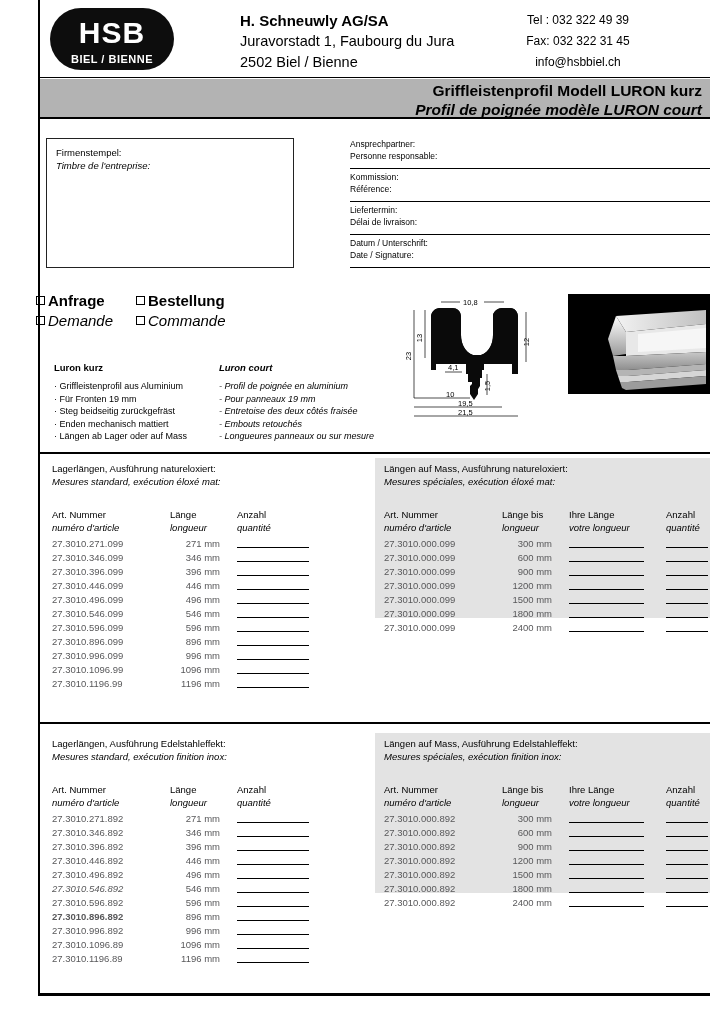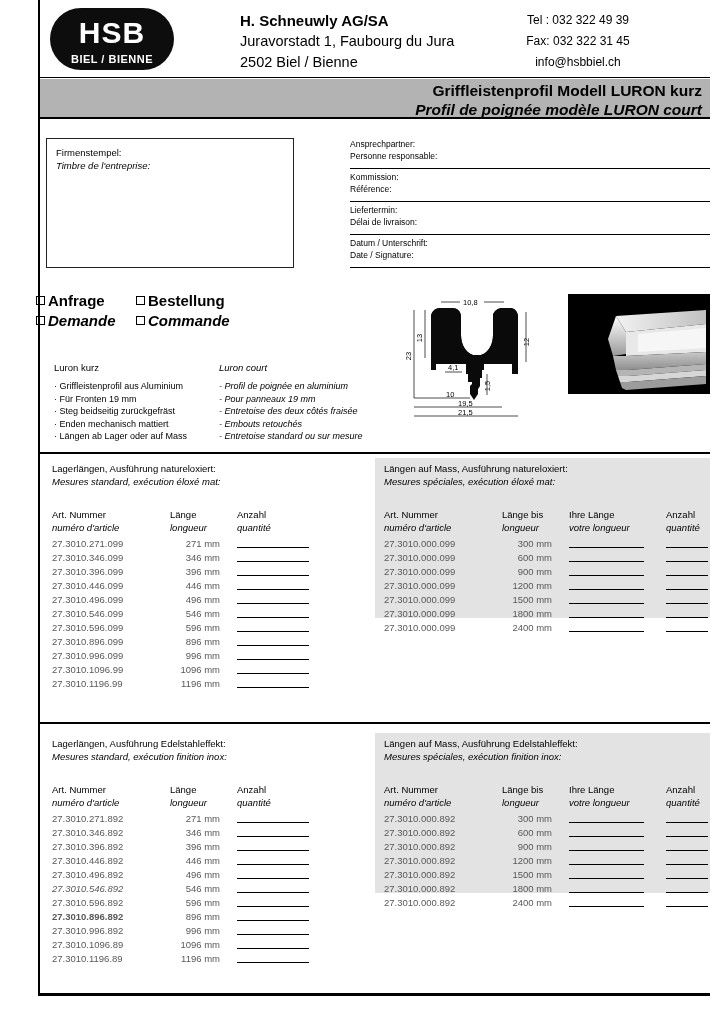--- a/index.html
+++ b/index.html
@@ -147,34 +147,34 @@
   .chk-row { display: flex; height: 20px; align-items: center; }
   .chk-item { display: flex; align-items: center; }
   .chk-item.first { width: 100px; }
   .chk-box {
     display: inline-block;
     width: 9px; height: 9px;
     border: 1.6px solid #000;
     margin-right: 3px;
   }
   .chk-label-de { font-weight: bold; font-size: 15px; }
-  .chk-label-fr { font-weight: bold; font-style: italic; font-size: 15px; }
+  .chk-label-fr { font-weight: normal; font-style: italic; font-size: 15px; }
 
   
   .desc {
     position: absolute;
     left: 54px; top: 362px;
     width: 330px;
     display: flex;
   }
   .desc-col { width: 165px; }
   .desc-col h4 {
     margin: 0 16px 6px 0;
     font-size: 9.5px;
-    font-weight: normal;
+    font-weight: bold;
     line-height: 12px;
   }
   .desc-col h4.fr { font-style: italic; }
   .desc-col ul { margin: 0; padding: 0; list-style: none; }
   .desc-col li { font-size: 9px; line-height: 12.6px; }
   .desc-col.fr li { font-style: italic; }
 
   
   .drawing {
     position: absolute;
@@ -318,21 +318,21 @@
         <li>· Längen ab Lager oder auf Mass</li>
       </ul>
     </div>
     <div class="desc-col fr">
       <h4 class="fr">Luron court</h4>
       <ul>
         <li>- Profil de poignée en aluminium</li>
         <li>- Pour panneaux  19 mm</li>
         <li>- Entretoise des deux côtés fraisée</li>
         <li>- Embouts retouchés</li>
-        <li>- Entretoise standard ou sur mesure</li>
+        <li>- Longueures panneaux ou sur mesure</li>
       </ul>
     </div>
   </div>
 
   <div class="drawing">
     <svg width="170" height="140" viewBox="0 0 170 140">
 
       <path d="M44,28 L44,26 C44,24 46,23 48,23 L60,23 C62,23 63,25 63,27
                L63,45 C63,56 68,66 78,70 L92,70 C102,66 107,56 107,45
                L107,27 C107,25 108,23 110,23 L116,23 C118,23 120,25 120,27

